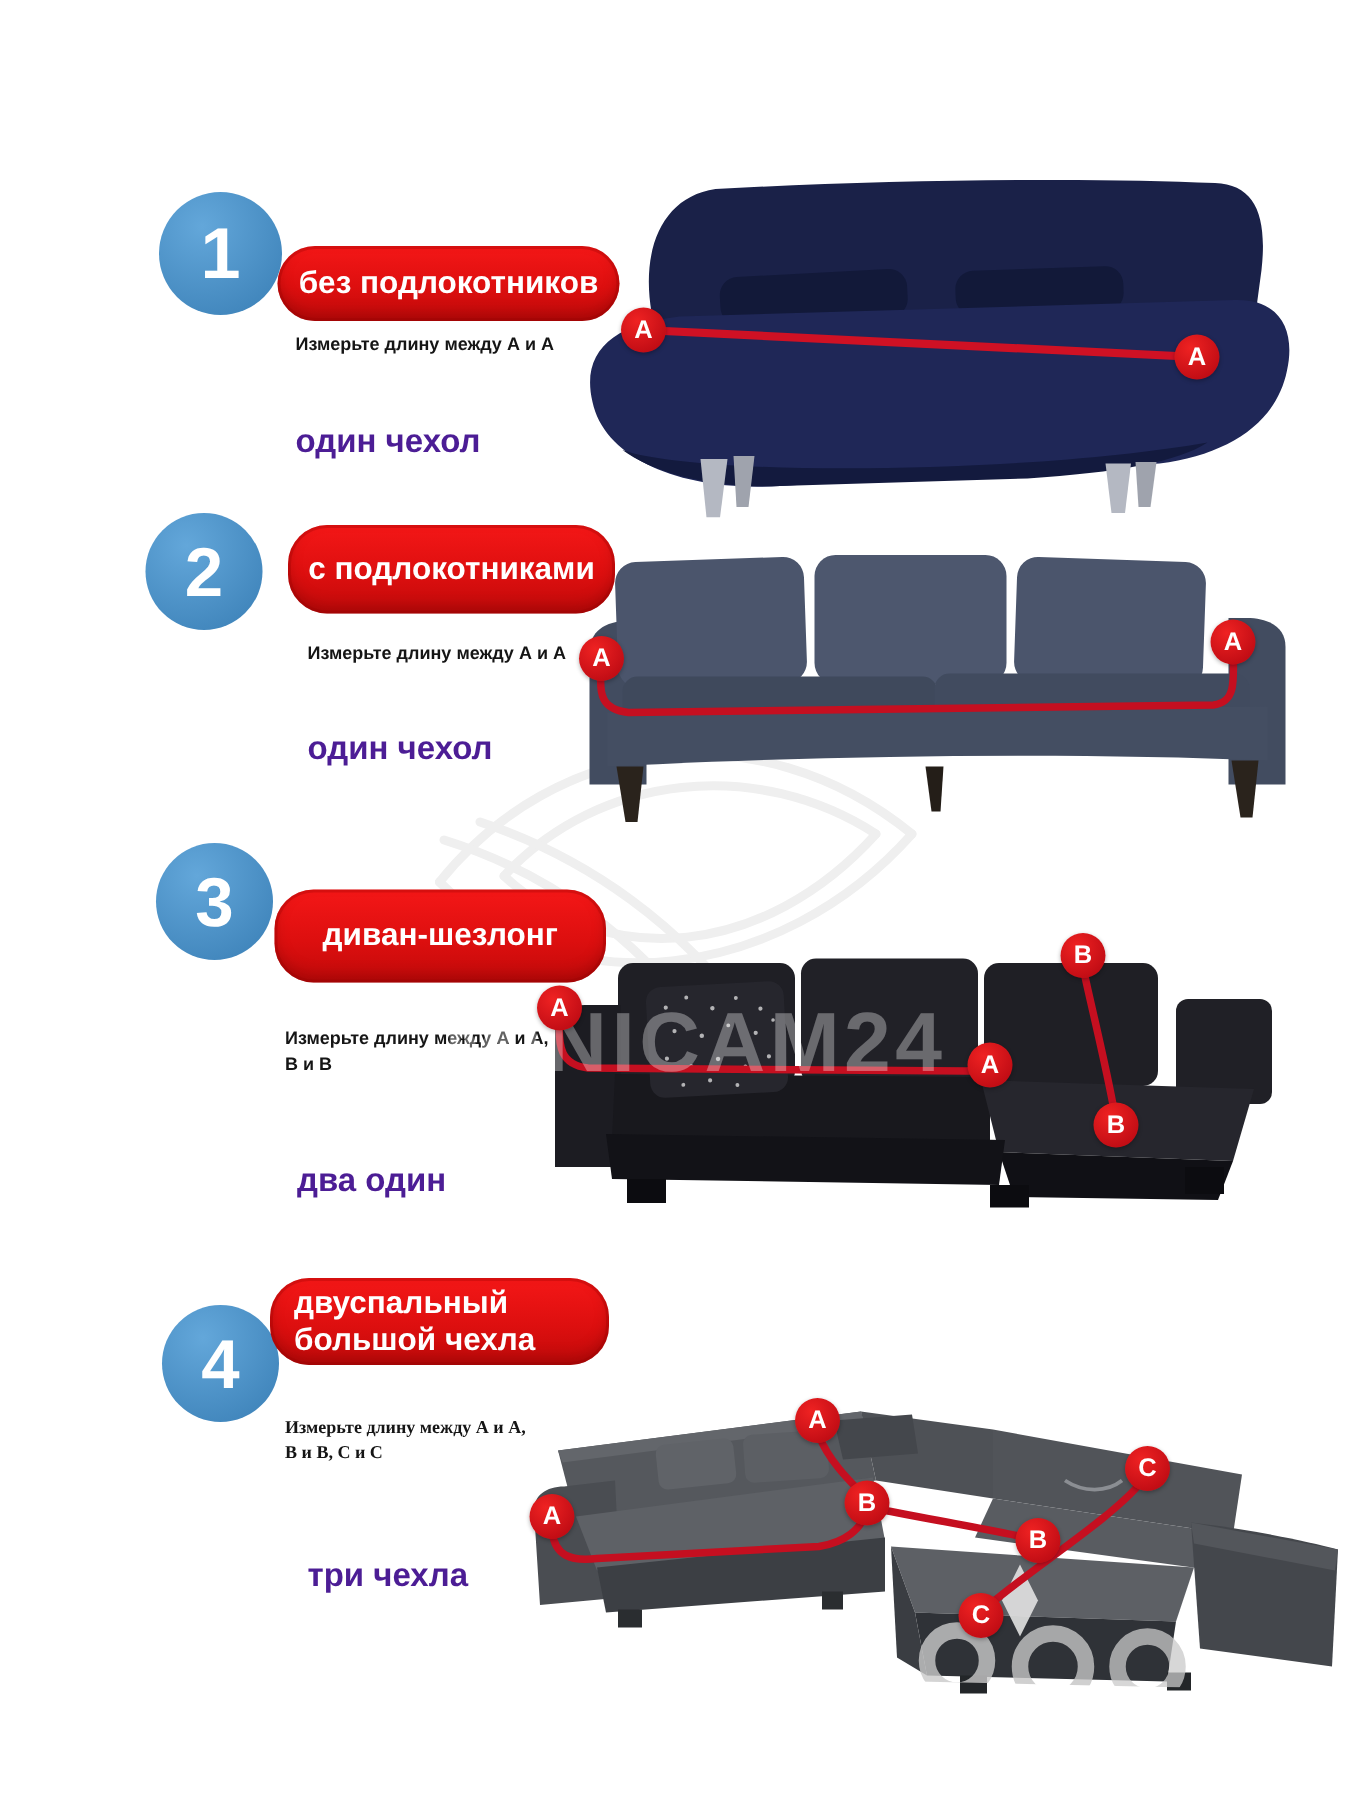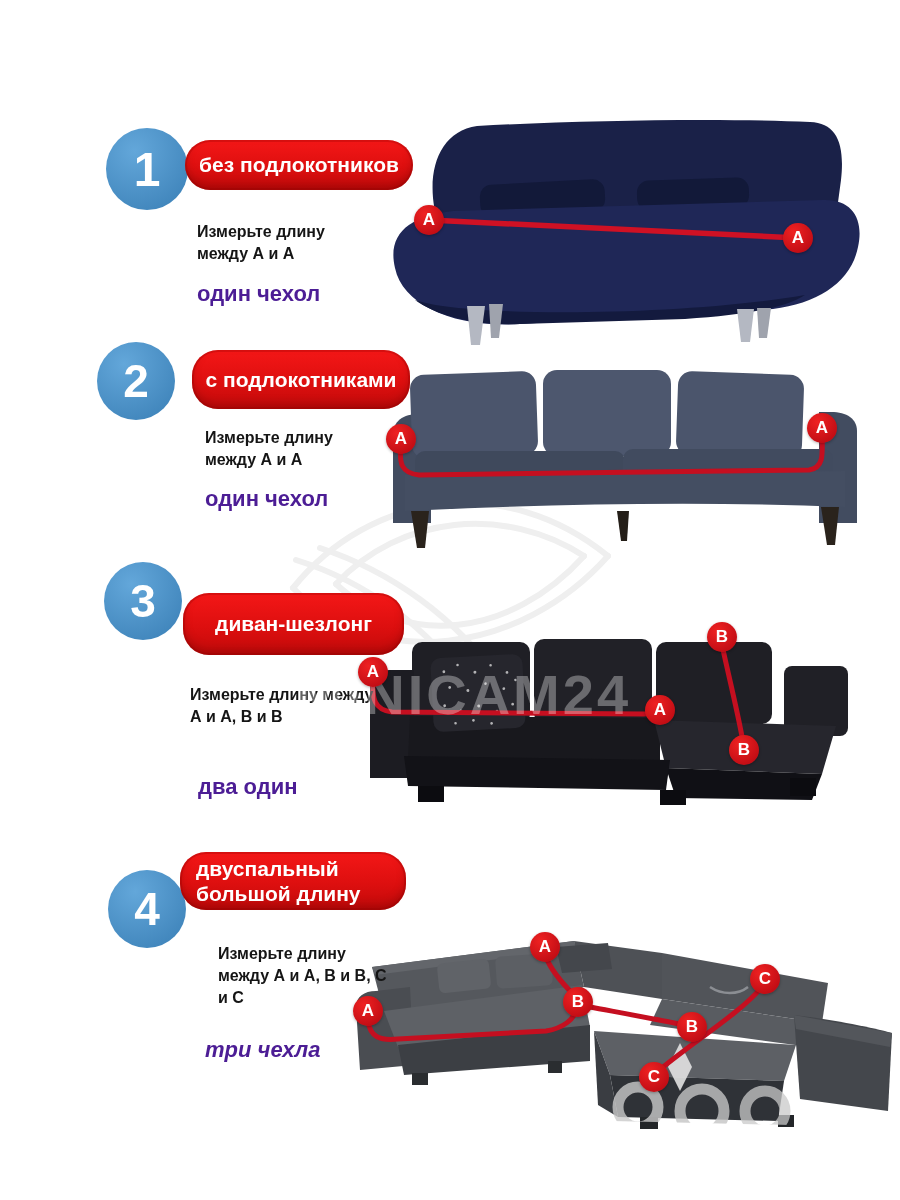--- a/index.html
+++ b/index.html
@@ -19,21 +19,21 @@
   .pill{
     position:absolute;z-index:3;
     background:linear-gradient(180deg,#f41717,#dd0f0f 55%,#c20a0a);
     border-radius:26px;color:#fff;font-weight:700;
     display:flex;align-items:center;justify-content:center;text-align:center;
     box-shadow:inset 0 0 0 2px rgba(150,0,0,.28), inset 0 -5px 9px rgba(110,0,0,.35);
     font-size:21px;line-height:1.2;
   }
   .pill.left{justify-content:flex-start;text-align:left;padding-left:16px;padding-right:10px;box-sizing:border-box;}
   .instruction{
-    position:absolute;color:#151515;font-weight:700;font-size:16px;line-height:1.38;z-index:3;
+    position:absolute;color:#151515;font-weight:700;font-size:12px;line-height:1.38;z-index:3;
   }
   .covers{position:absolute;color:#4c1d95;font-weight:700;font-size:22px;z-index:3;}
   .sofa{position:absolute;z-index:2;}
   .marker{
     position:absolute;width:30px;height:30px;border-radius:50%;z-index:5;
     background:radial-gradient(circle at 36% 30%, #ef2222, #c00c14 78%);
     color:#fff;font-weight:700;font-size:17px;
     display:flex;align-items:center;justify-content:center;
     box-shadow:0 1px 3px rgba(0,0,0,.3);
   }
@@ -53,21 +53,21 @@
     <path d="M293,588 C375,672 520,655 608,556"></path>
     <path d="M336,584 C400,515 505,505 584,556"></path>
     <path d="M336,584 C405,648 510,638 584,556"></path>
     <path d="M296,560 A330,330 0 0 1 470,688"></path>
     <path d="M320,548 A360,360 0 0 1 500,680"></path>
   </g>
 </svg>
 
 <div class="badge" style="left:106px;top:128px;width:82px;height:82px;font-size:48px;">1</div>
 
-<div class="pill" style="left:185px;top:140px;width:228px;height:50px;">без подлокотников</div>
+<div class="pill" style="left:185px;top:164px;width:228px;height:50px;">без подлокотников</div>
 
 <div class="instruction" style="left:197px;top:221px;width:180px;">Измерьте длину между А и А</div>
 
 <div class="covers" style="left:197px;top:281px;">один чехол</div>
 
 <svg class="sofa" style="left:385px;top:110px;" width="480" height="235" viewBox="0 0 480 235">
   <path d="M55,120 C38,70 50,22 92,16 C200,10 340,8 425,12 C452,13 460,34 456,70 L449,122 Z" fill="#1a2148"></path>
   <rect x="95" y="72" width="125" height="32" rx="12" fill="#121939" transform="rotate(-3 157 88)"></rect>
   <rect x="252" y="69" width="112" height="30" rx="12" fill="#121939" transform="rotate(-2 308 84)"></rect>
   <path d="M10,158 C2,124 24,106 68,101 L438,90 C468,89 479,110 473,137 C466,172 434,193 388,199 L135,214 C70,218 18,196 10,158 Z" fill="#1f2757"></path>
@@ -158,25 +158,25 @@
 
 <div class="wm-text">MINICAM24</div>
 
 <div class="marker" style="left:358px;top:657px;">А</div>
 <div class="marker" style="left:645px;top:695px;">А</div>
 <div class="marker" style="left:707px;top:622px;">В</div>
 <div class="marker" style="left:729px;top:735px;">В</div>
 
 <div class="badge" style="left:108px;top:870px;width:78px;height:78px;font-size:46px;">4</div>
 
-<div class="pill left" style="left:180px;top:852px;width:226px;height:58px;">двуспальный большой длину</div>
-
-<div class="instruction" style="left:218px;top:943px;width:170px;">Измерьте длину между А и А, В и В, С и С</div>
-
-<div class="covers" style="left:205px;top:1037px;font-style:italic;">три чехла</div>
+<div class="pill left" style="left:180px;top:852px;width:226px;height:58px;">двуспальный большой чехла</div>
+
+<div class="instruction" style="left:190px;top:943px;width:170px;font-family:Liberation Serif, serif;">Измерьте длину между А и А, В и В, С и С</div>
+
+<div class="covers" style="left:205px;top:1037px;">три чехла</div>
 
 <svg class="sofa" style="left:350px;top:925px;" width="550" height="210" viewBox="0 0 550 210">
   <defs>
     <clipPath id="chaiseClip">
         <path d="M244,106 L446,120 L440,200 L262,196 Z"></path>
       </clipPath>
   </defs>
   <path d="M22,42 L224,16 L234,62 L34,88 Z" fill="#55585d"></path>
   <path d="M22,42 L224,16 L226,24 L25,50 Z" fill="#63666b"></path>
   <path d="M224,16 L312,28 L312,74 L234,62 Z" fill="#4e5156"></path>

